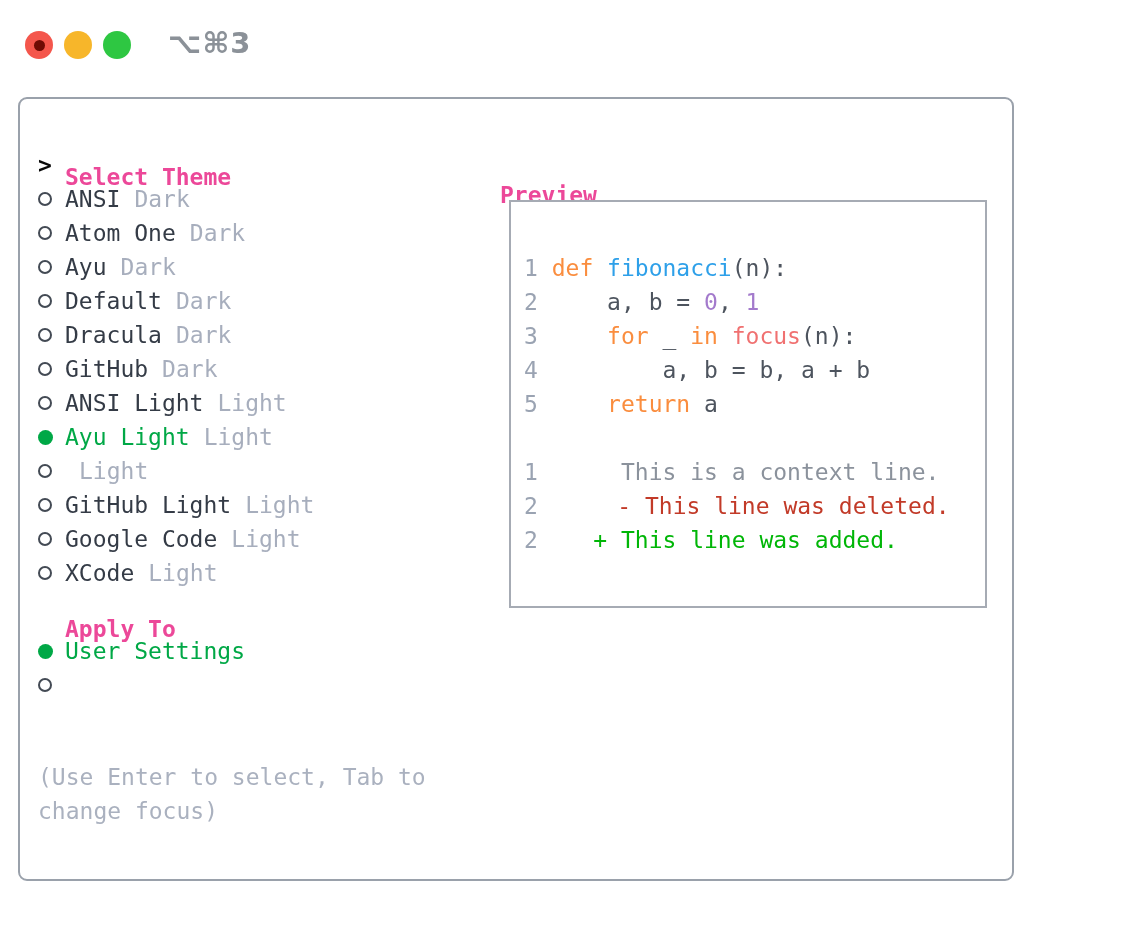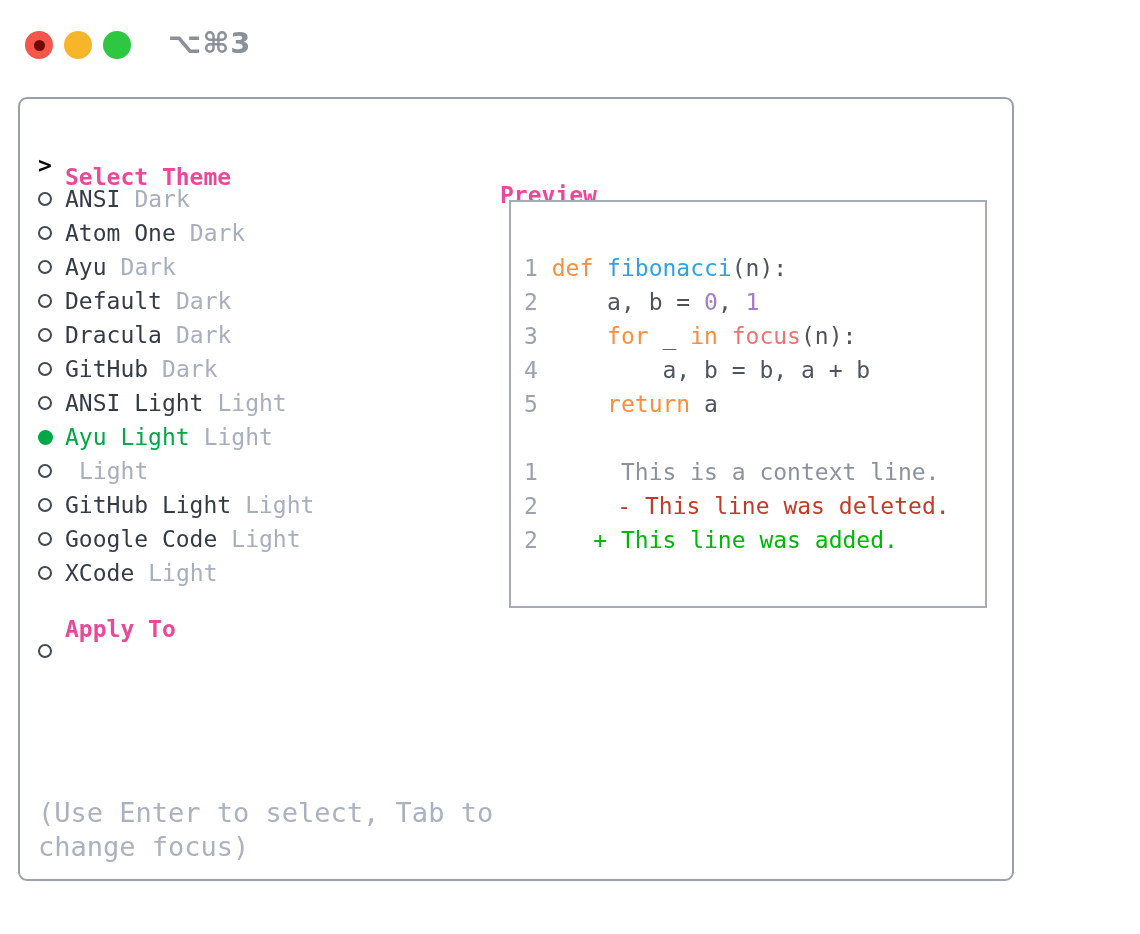--- a/index.html
+++ b/index.html
@@ -35,22 +35,22 @@
   .theme-list  { position:absolute; left:18px; top:49px; }
   .apply-block { position:absolute; left:18px; top:501px; }
 
   .radio { width:14px; height:14px; border:2px solid var(--radio); border-radius:50%; }
   .radio.sel { width:15px; height:15px; border:none; background:var(--green); }
 
   .t-name { color:var(--name); }
   .t-name.sel { color:var(--green); }
   .t-var { color:var(--variant); margin-left:14px; }
 
-  .footer { position:absolute; left:18px; top:661px; font-size:27px;
-            line-height:34px; color:var(--footer);margin-top:36px; }
+  .footer { position:absolute; left:18px; top:661px; font-size:23px;
+            line-height:34px; color:var(--footer); }
 
   
   .preview-title { position:absolute; left:480px; top:55px; height:34px;
                    display:flex; align-items:center; font-size:23px; }
   .preview-box { position:absolute; left:489px; top:101px; width:478px; height:408px;
                  border:2px solid var(--border_preview); background:#fff;
                  padding:49px 0 0 13px; overflow:hidden; }
   .code-line { height:34px; display:flex; align-items:center;
                font-size:23px; white-space:pre; }
   .code-line span { white-space:pre; }
@@ -100,20 +100,21 @@
           <div class="row"><span class="cell-icon"><span class="radio"></span></span><span class="t-name">XCode</span><span class="t-var">Light</span></div>
         </div>
     </div>
 
     <div class="apply-block">
       <div class="row">
         <span class="cell-icon"></span>
         <span class="hdr">Apply To</span>
       </div>
       <div id="apply-rows">
+          <div class="row"><span class="cell-icon"><span class="radio sel"></span></span><span class="t-name sel">User Settings</span></div>
           <div class="row"><span class="cell-icon"><span class="radio"></span></span></div>
         </div>
     </div>
 
     <div class="footer">
       <div>(Use Enter to select, Tab to</div>
       <div>change focus)</div>
     </div>
 
     <div class="preview-title hdr">Preview</div>

